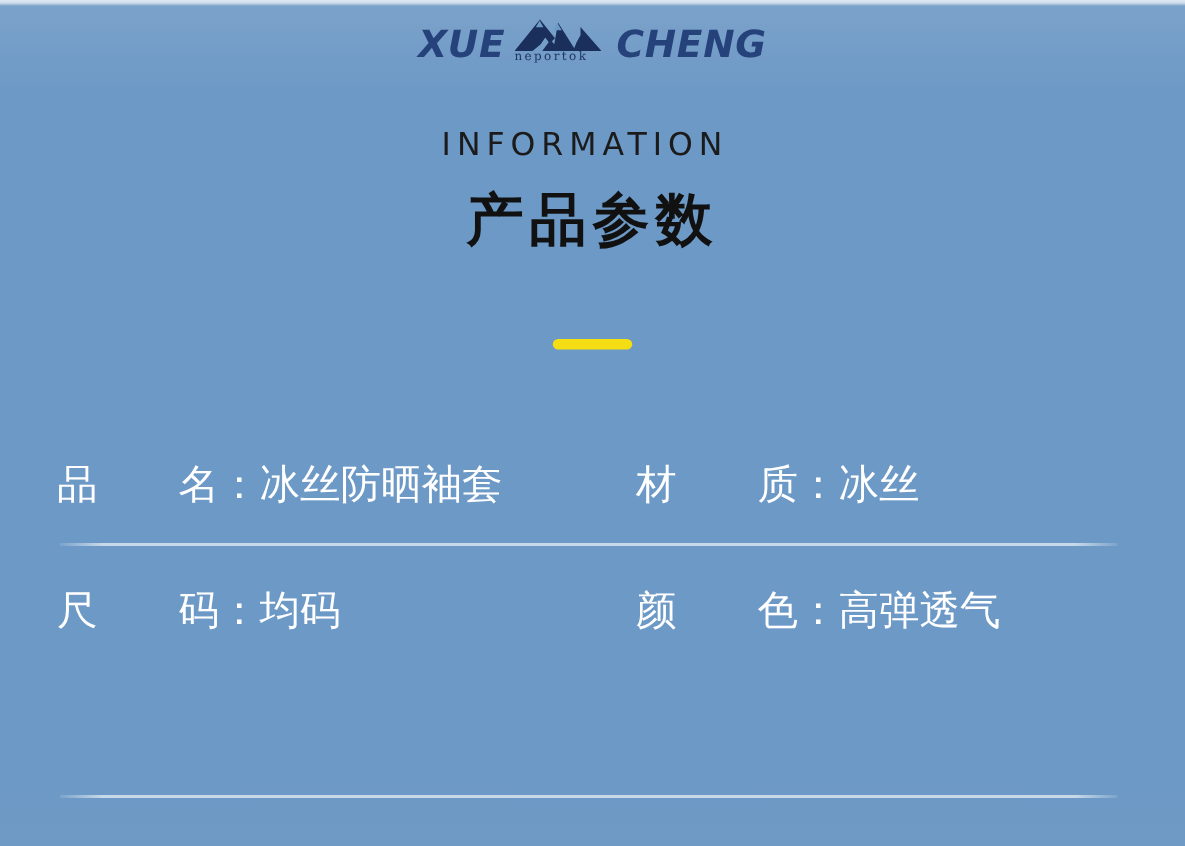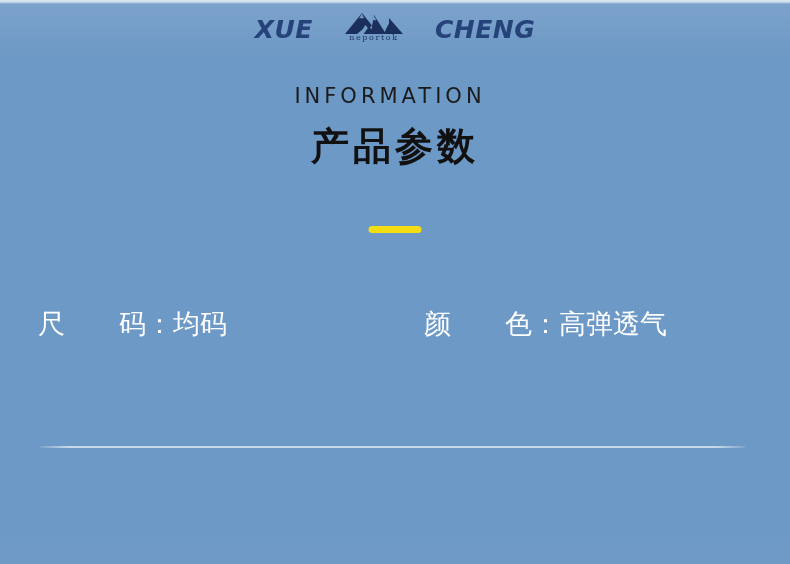--- a/index.html
+++ b/index.html
@@ -10,32 +10,32 @@
   }
   #page{
     position:relative;width:790px;height:564px;
     background:linear-gradient(180deg,#dfe8f2 0px,#cfdcec 2px,#7ba2ca 4px,#6d99c6 60px,#6d99c6 520px,#6f9ac6 564px);
     overflow:hidden;
   }
 
   
   #logo{
     position:absolute;left:0;top:9px;width:790px;height:40px;
-    display:flex;align-items:center;justify-content:center;gap:24px;
+    display:flex;align-items:center;justify-content:center;
   }
   .logo-word{
     font-family:"DejaVu Sans","Liberation Sans",sans-serif;
     font-weight:bold;font-style:italic;
     font-size:25px;letter-spacing:0.5px;
     color:#26427b;
     line-height:1;
   }
   .logo-mark{
     position:relative;width:62px;height:36px;margin:0 6px;
-    display:flex;flex-direction:column;align-items:center;justify-content:flex-start;
+    display:flex;flex-direction:column;justify-content:flex-start;
   }
   .logo-mark svg{display:block;margin-top:1px;}
   .logo-sub{
     font-family:"DejaVu Serif","Liberation Serif",serif;
     font-size:8px;letter-spacing:1.6px;color:#20355f;
     margin-top:-1px;white-space:nowrap;
   }
 
   
   #info-title{
@@ -99,20 +99,25 @@
 
     <span class="logo-word">CHENG</span>
   </div>
 
   <div id="info-title">INFORMATION</div>
   <div id="main-title">产品参数</div>
   <div id="divider-bar"></div>
 
   <div id="specs">
 
+    <div class="spec-row">
+      <div class="cell left">品　　名：冰丝防晒袖套</div>
+      <div class="cell right">材　　质：冰丝</div>
+      <div class="spec-sep" id="sep1"></div>
+    </div>
 
     <div class="spec-row">
       <div class="cell left">尺　　码：均码</div>
       <div class="cell right">颜　　色：高弹透气</div>
       <div class="spec-sep" id="sep2"></div>
     </div>
 
 
   </div>
 

